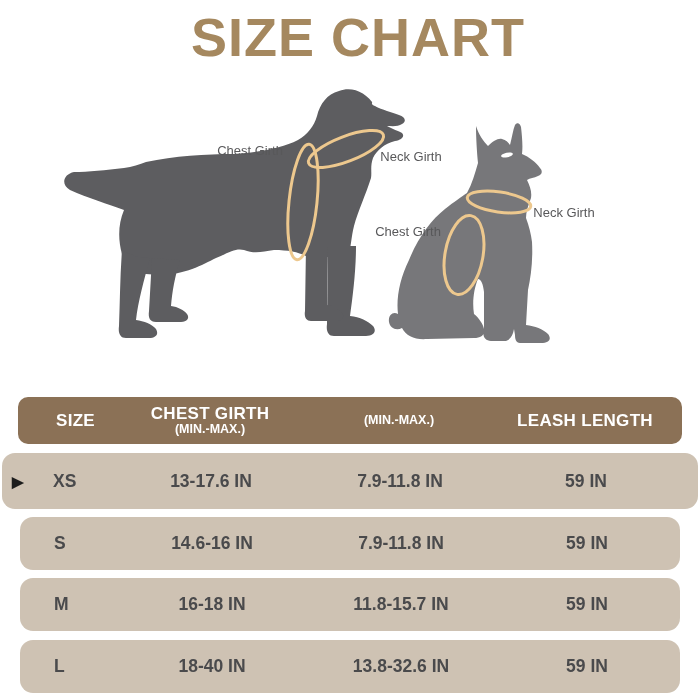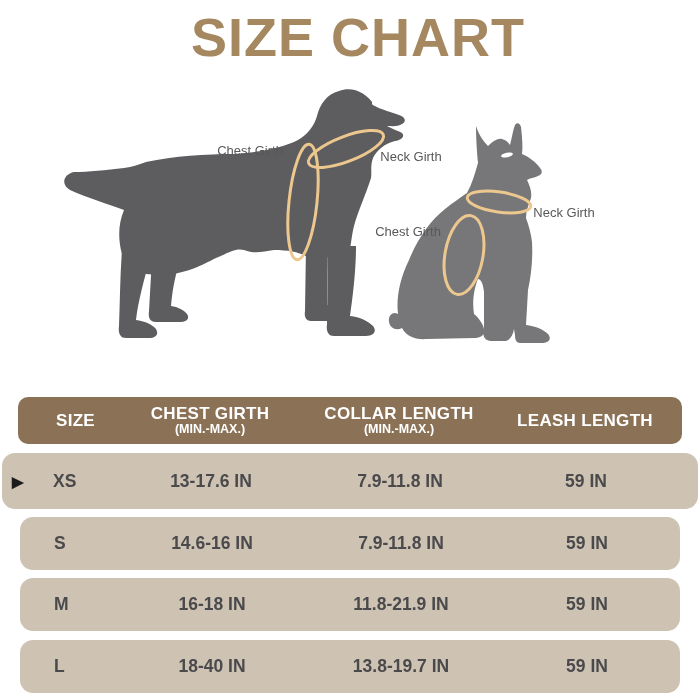--- a/index.html
+++ b/index.html
@@ -171,21 +171,20 @@
 
   <div class="thead">
     <div class="th size-col">
       <span class="main">SIZE</span>
     </div>
     <div class="th">
       <span class="main">CHEST GIRTH</span>
       <span class="sub">(MIN.-MAX.)</span>
     </div>
     <div class="th">
-      <span class="main">COLLAR LENGTH</span>
       <span class="sub">(MIN.-MAX.)</span>
     </div>
     <div class="th">
       <span class="main">LEASH LENGTH</span>
     </div>
   </div>
 
   <div id="row-xs" class="trow rel">
     <span class="marker">▶</span>
     <div class="cell size">XS</div>
@@ -197,24 +196,24 @@
   <div id="row-s" class="trow">
     <div class="cell size">S</div>
     <div class="cell">14.6-16 IN</div>
     <div class="cell">7.9-11.8 IN</div>
     <div class="cell">59 IN</div>
   </div>
 
   <div id="row-m" class="trow">
     <div class="cell size">M</div>
     <div class="cell">16-18 IN</div>
-    <div class="cell">11.8-21.9 IN</div>
+    <div class="cell">11.8-15.7 IN</div>
     <div class="cell">59 IN</div>
   </div>
 
   <div id="row-l" class="trow">
     <div class="cell size">L</div>
     <div class="cell">18-40 IN</div>
-    <div class="cell">13.8-19.7 IN</div>
+    <div class="cell">13.8-32.6 IN</div>
     <div class="cell">59 IN</div>
   </div>
 
 </div>
 
 </body></html>

